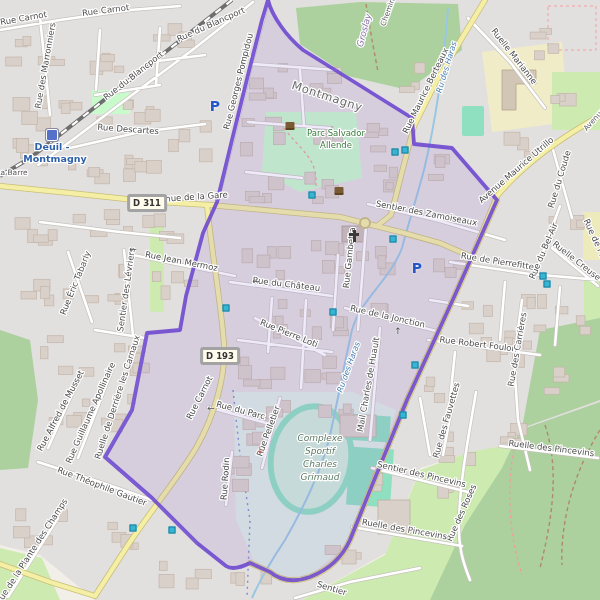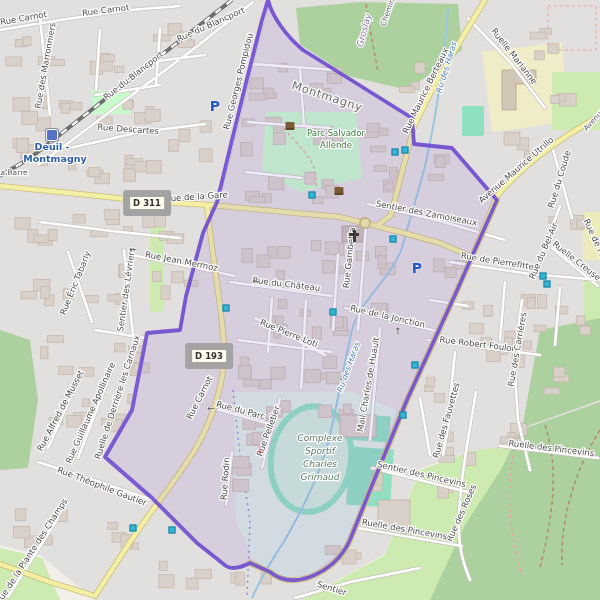--- a/index.html
+++ b/index.html
@@ -8,21 +8,21 @@
   #overlay{position:absolute;left:0;top:0;width:600px;height:600px;pointer-events:none;}
   .lbl{font-family:"DejaVu Sans",sans-serif;fill:#4d4d4d;font-size:8.5px;paint-order:stroke;stroke:#ffffff;stroke-width:2.4px;stroke-linejoin:round;text-anchor:middle;}
   .st{}
   .stsm{font-size:7.5px;fill:#5a5a5a;}
   .water{fill:#4d80b3;font-style:italic;font-size:8px;}
   .park{fill:#37793b;font-size:8.5px;}
   .city{fill:#6b6b6b;font-size:11.5px;letter-spacing:.6px;}
   .sport{fill:#5d7a65;font-style:italic;font-size:9px;}
   .station{fill:#2d5fa8;font-weight:bold;font-size:9.5px;}
   .bname{fill:#8a74a8;font-style:italic;font-size:9px;}
-  .ref-badge{position:absolute;transform:translate(-50%,-50%);background:#fffced;border:7px solid #a3a3a3;border-radius:3px;padding:0 3px;font:bold 8.5px "DejaVu Sans",sans-serif;color:#333;line-height:12px;}
+  .ref-badge{position:absolute;transform:translate(-50%,-50%);background:#fffced;border:3px solid #a3a3a3;border-radius:3px;padding:0 3px;font:bold 8.5px "DejaVu Sans",sans-serif;color:#333;line-height:12px;}
   .p-icon{position:absolute;transform:translate(-50%,-50%);color:#2458c8;font:bold 14px "DejaVu Sans",sans-serif;text-shadow:0 0 2px #fff;}
   .station-icon{position:absolute;width:10px;height:10px;transform:translate(-50%,-50%);background:#5572c8;border:1.5px solid #fff;border-radius:2px;box-shadow:0 0 0 1px #8a8aa0;}
   .stop-marker{position:absolute;width:5px;height:5px;transform:translate(-50%,-50%);background:#35b6d4;border:1px solid #1d7f9c;}
   .cross-icon{position:absolute;width:12px;height:12px;transform:translate(-50%,-50%);}
   .cross-icon i{position:absolute;background:#3a3a3a;}
   .cross-icon .v{left:5px;top:0;width:2.6px;height:12px;}
   .cross-icon .h{left:1px;top:3px;width:10px;height:2.6px;}
   .bld-icon{position:absolute;width:9px;height:8px;transform:translate(-50%,-50%);background:#7a5a32;border-radius:1px;box-shadow:inset 0 -2px 0 #5d441f;}
   .arrow-glyph{position:absolute;transform:translate(-50%,-50%);font:9px "DejaVu Sans",sans-serif;color:#555;text-shadow:0 0 2px #fff;}
 </style>
@@ -396,21 +396,21 @@
         <text x="320" y="467" class="lbl sport">Charles</text>
         <text x="320" y="480" class="lbl sport">Grimaud</text>
         <text x="449" y="68" class="lbl water" transform="rotate(-73 449 68)">Ru des Haras</text>
         <text x="351" y="368" class="lbl water" transform="rotate(-70 351 368)">Ru des Haras</text>
         <text x="52" y="150" class="lbl station">Deuil -</text>
         <text x="55" y="162" class="lbl station">Montmagny</text>
       </g>
   </svg>
   <div id="overlay">
       <div class="ref-badge" style="left: 147px; top: 203px;">D 311</div>
-      <div class="ref-badge" style="left: 209px; top: 356px;">D 193</div>
+      <div class="ref-badge" style="left: 220px; top: 356px;">D 193</div>
       <div class="p-icon" style="left: 215px; top: 106px;">P</div>
       <div class="p-icon" style="left: 417px; top: 268px;">P</div>
       <div class="station-icon" title="Deuil - Montmagny" style="left: 52px; top: 135px;"></div>
       <div class="cross-icon" style="left: 354px; top: 236px;">
         <i class="v"></i>
         <i class="h"></i>
       </div>
       <div class="bld-icon" style="left: 339px; top: 191px;"></div>
       <div class="bld-icon" style="left: 290px; top: 126px;"></div>
       <div class="stop-marker" style="left: 312px; top: 195px;"></div>

